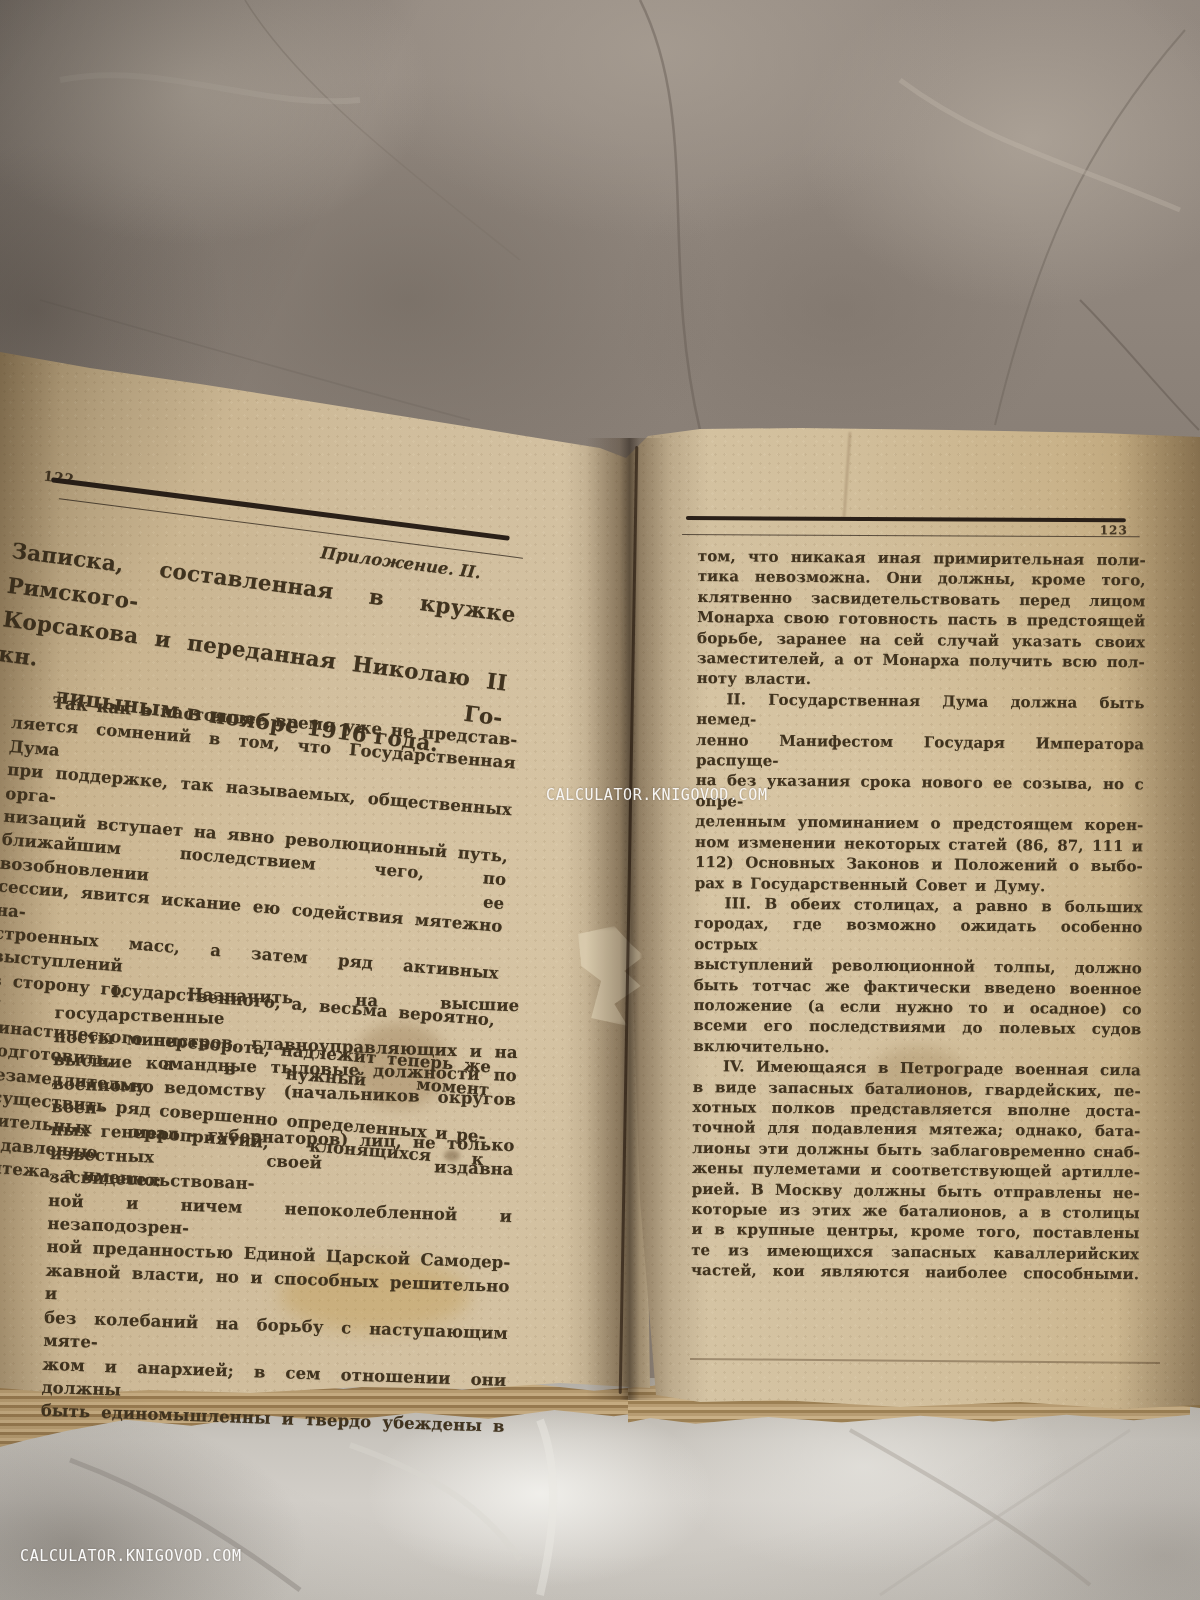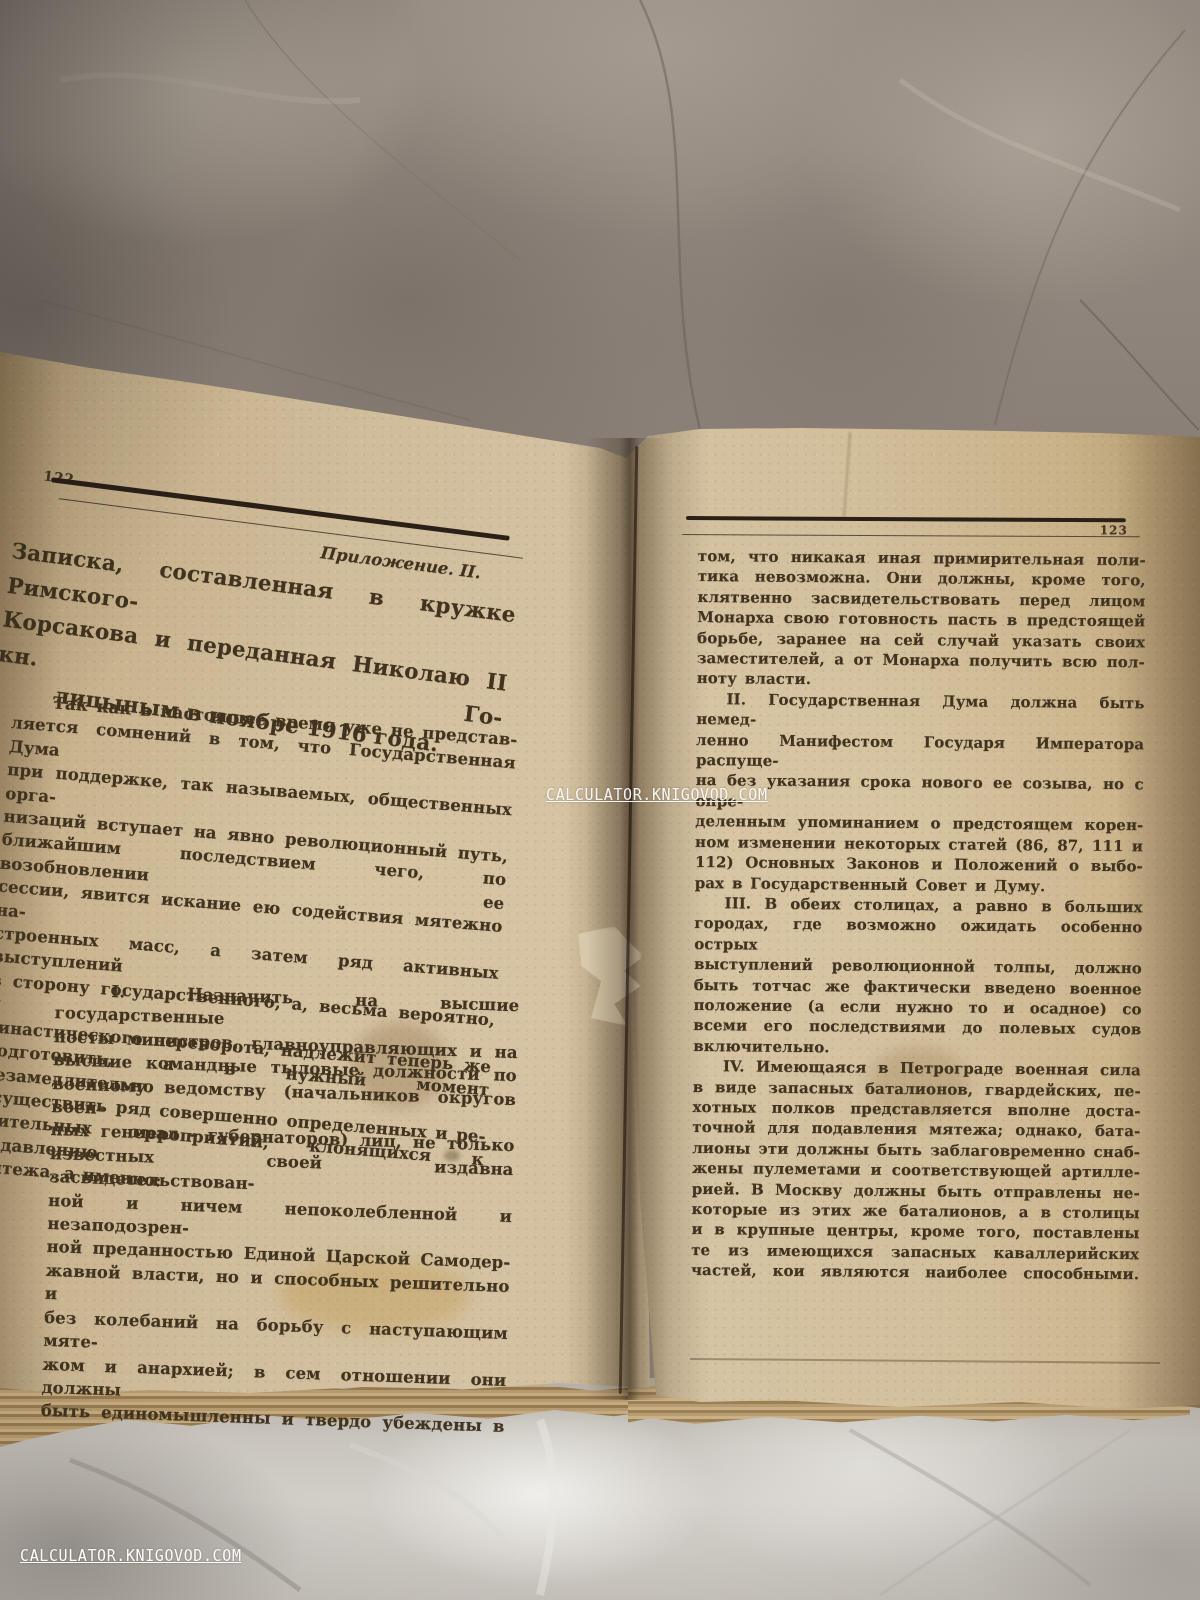--- a/index.html
+++ b/index.html
@@ -102,21 +102,21 @@
   .right-body{left:698px;top:546px;width:448px;font:700 15px/20.4px "DejaVu Serif",serif;letter-spacing:.1px;word-spacing:2.5px;transform:rotate(.55deg);transform-origin:0 0;}
   .ln{text-align:justify;text-align-last:justify;}
   .lastleft .ln:last-child{text-align-last:left;}
   .lastjust .ln:last-child{text-align-last:justify;}
   .title .ln:last-child{text-align-last:center;}
   .ind40 .ln:first-child{text-indent:40px;}
   .ind56 .ln:first-child{text-indent:56px;}
   .ind30 .ln:first-child{text-indent:30px;}
 
   
-  .wm{position:absolute;font:15px/1.2 "DejaVu Sans Mono",monospace;letter-spacing:.6px;color:rgba(255,255,255,.93);text-shadow:0 0 2px rgba(40,30,20,.35);white-space:nowrap;text-decoration:underline;}
+  .wm{position:absolute;font:15px/1.2 "DejaVu Sans Mono",monospace;letter-spacing:.6px;color:rgba(255,255,255,.93);text-shadow:0 0 2px rgba(40,30,20,.35);white-space:nowrap;}
   .wm-center{left:546px;top:786px;}
   .wm-bottom{left:20px;top:1547px;color:rgba(255,255,255,.97);}
   .vignette{position:absolute;inset:0;pointer-events:none;
     background:
       linear-gradient(115deg, rgba(10,8,5,.32), transparent 22%),
       radial-gradient(120% 100% at 50% 42%, transparent 55%, rgba(15,10,5,.30) 100%);}
 </style>
 </head>
 <body>
 

